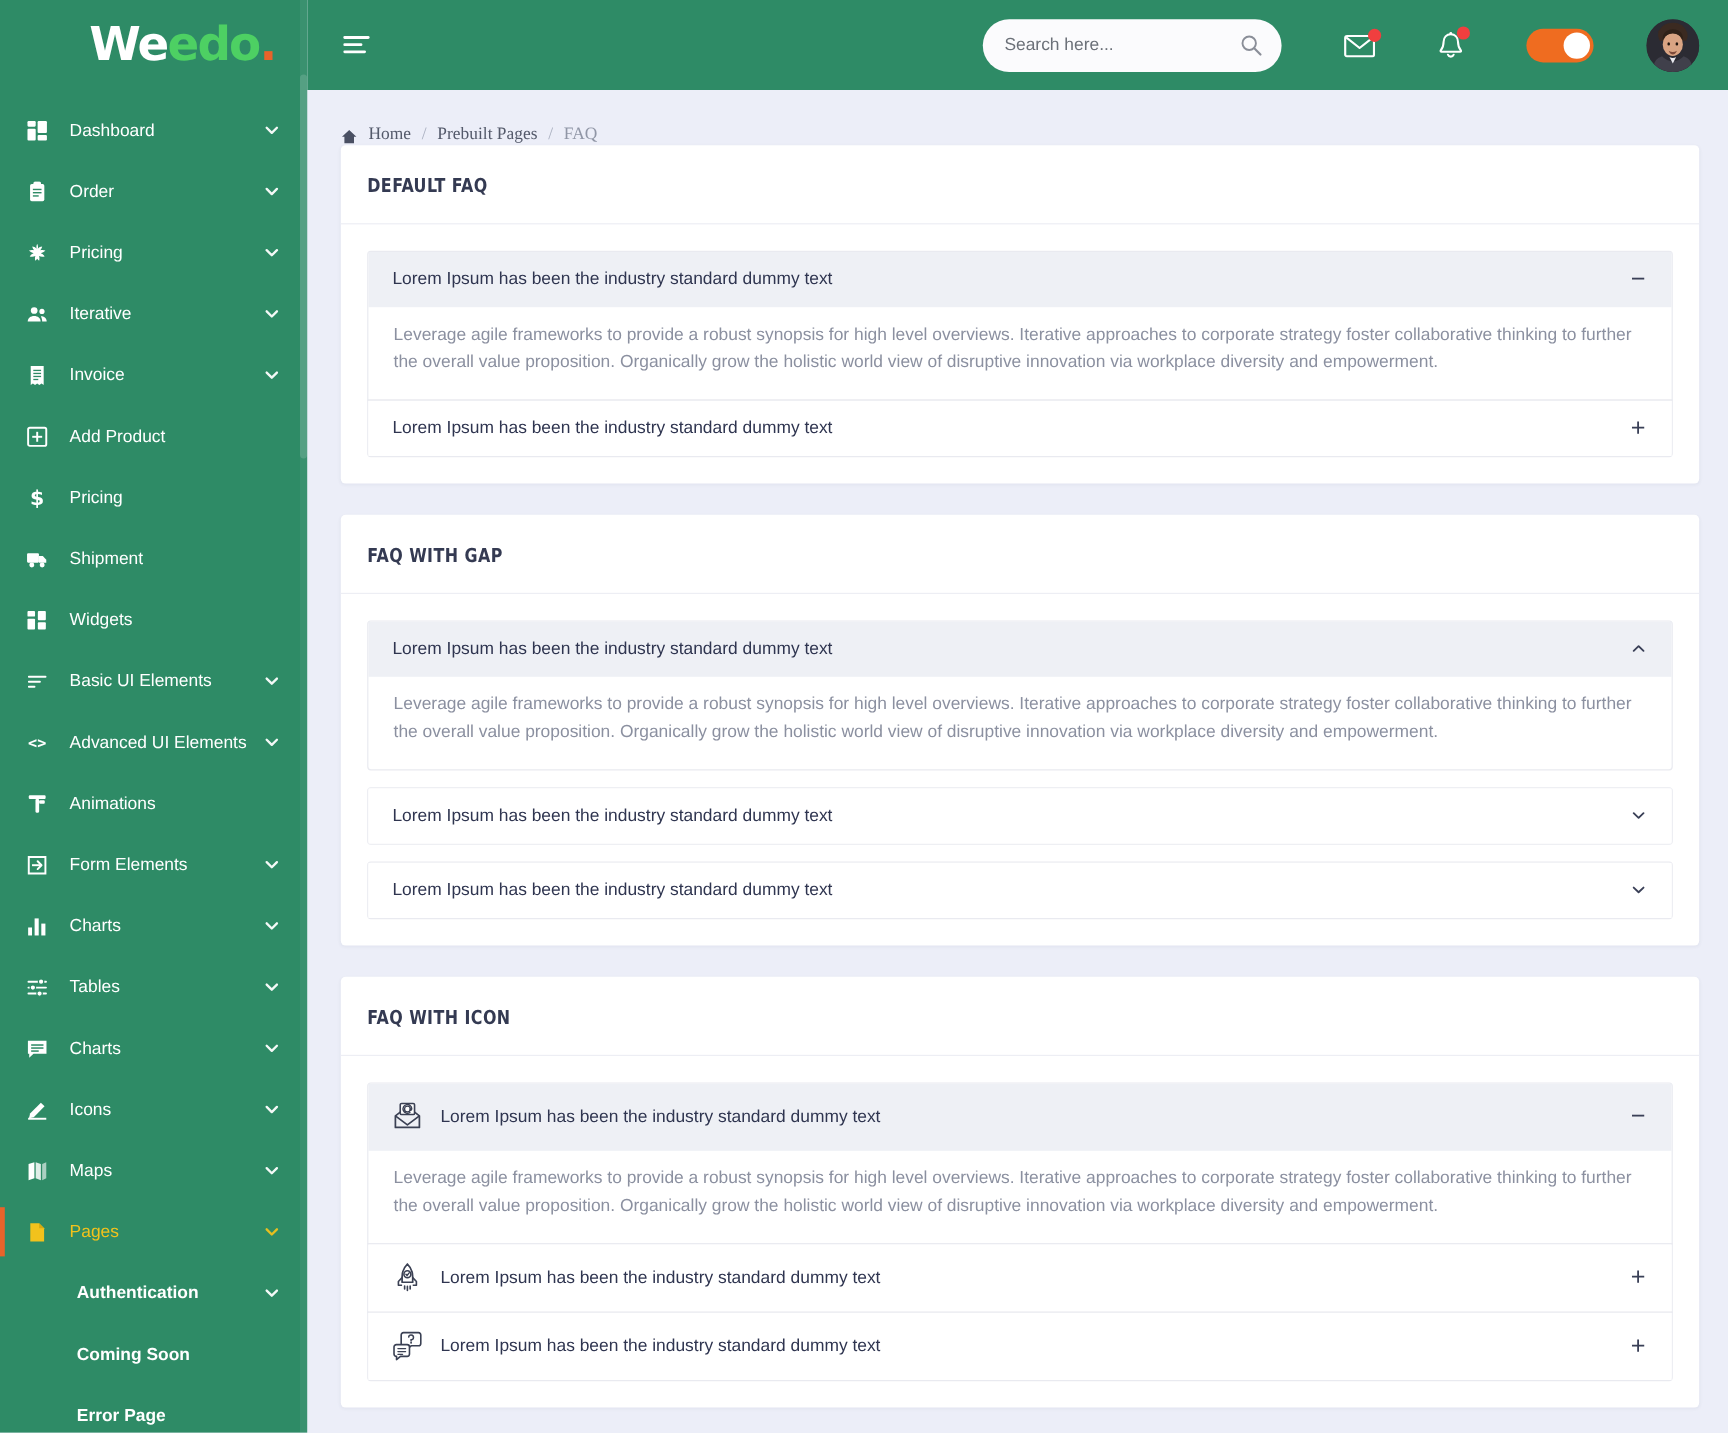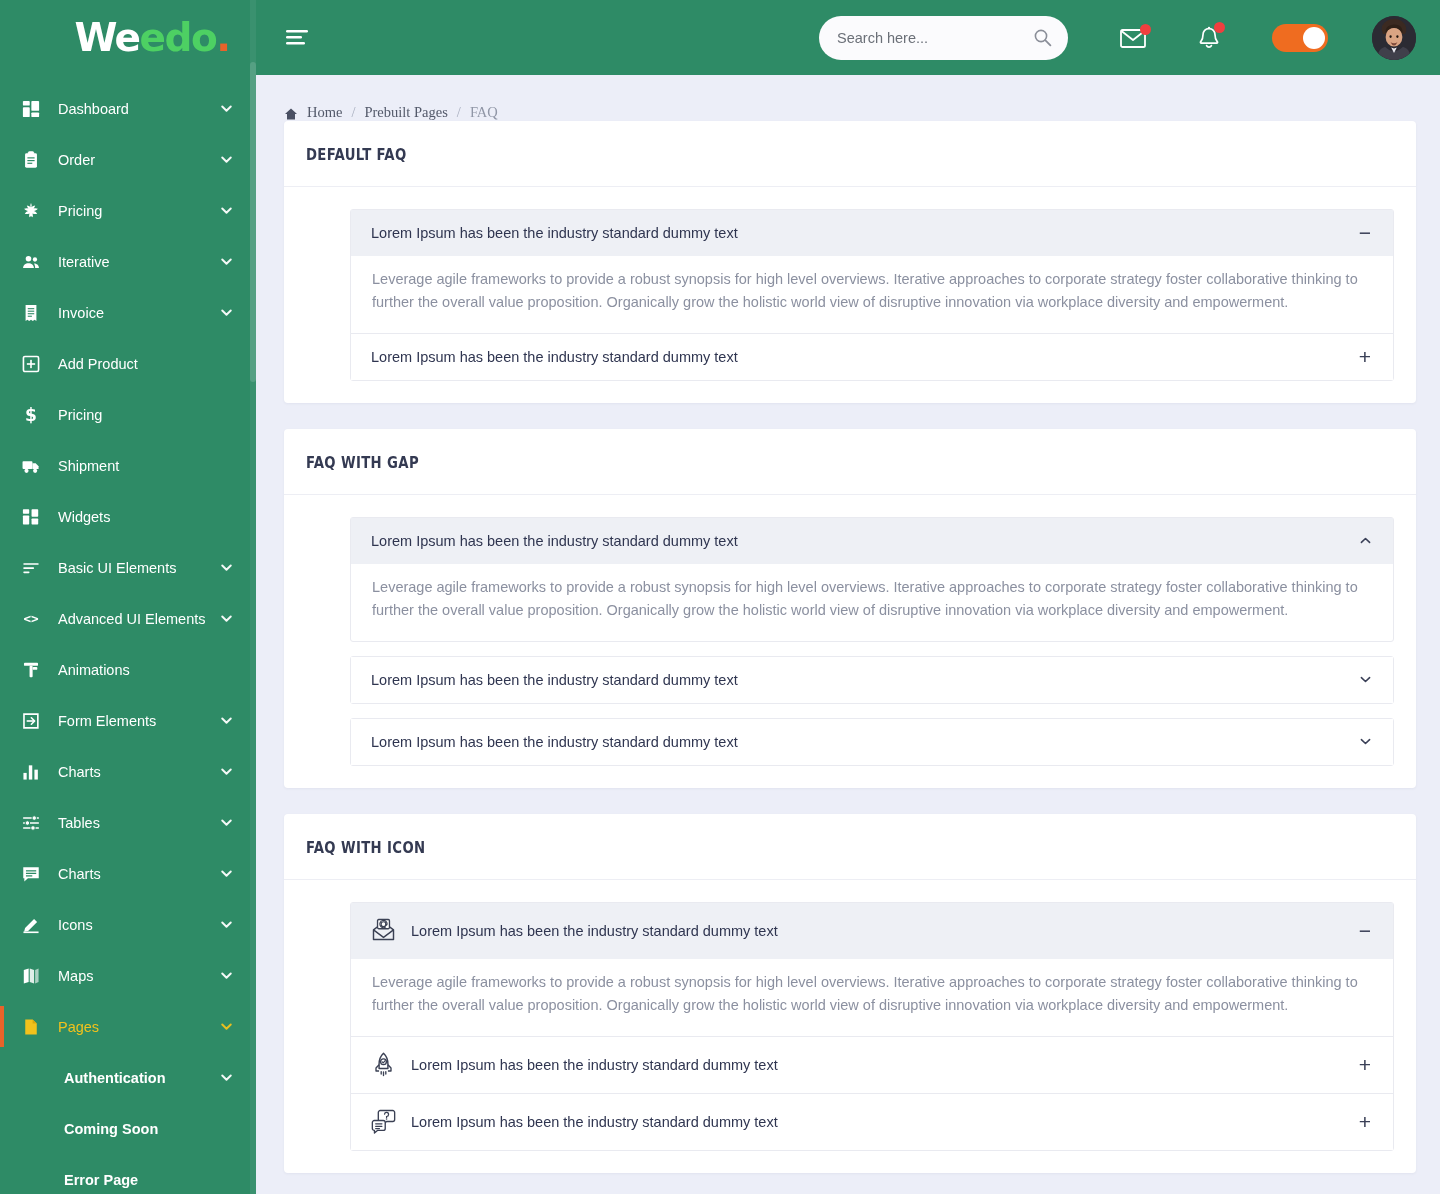--- a/index.html
+++ b/index.html
@@ -127,21 +127,21 @@
   .card-head {
     padding: 24px 22px 22px 22px;
     border-bottom: 1px solid #edeef4;
   }
   .card-title {
     font-family: "DejaVu Sans Condensed", "Liberation Sans", sans-serif;
     font-size: 16px; font-weight: 700; letter-spacing: .4px;
     color: #343a52; text-transform: uppercase;
     transform: scaleX(.92); transform-origin: left center;
   }
-  .card-body { padding: 22px; margin-left: 44px; }
+  .card-body { padding: 22px; }
 
   
   .acc-item { border: 1px solid #e9eaf0; border-radius: 3px; background: #fff; }
   .acc-head {
     display: flex; align-items: center; gap: 14px;
     padding: 15px 20px; cursor: pointer;
     font-size: 14.5px; color: #2f3550;
     background: #ffffff;
   }
   .acc-item.open > .acc-head { background: #eef0f5; }

